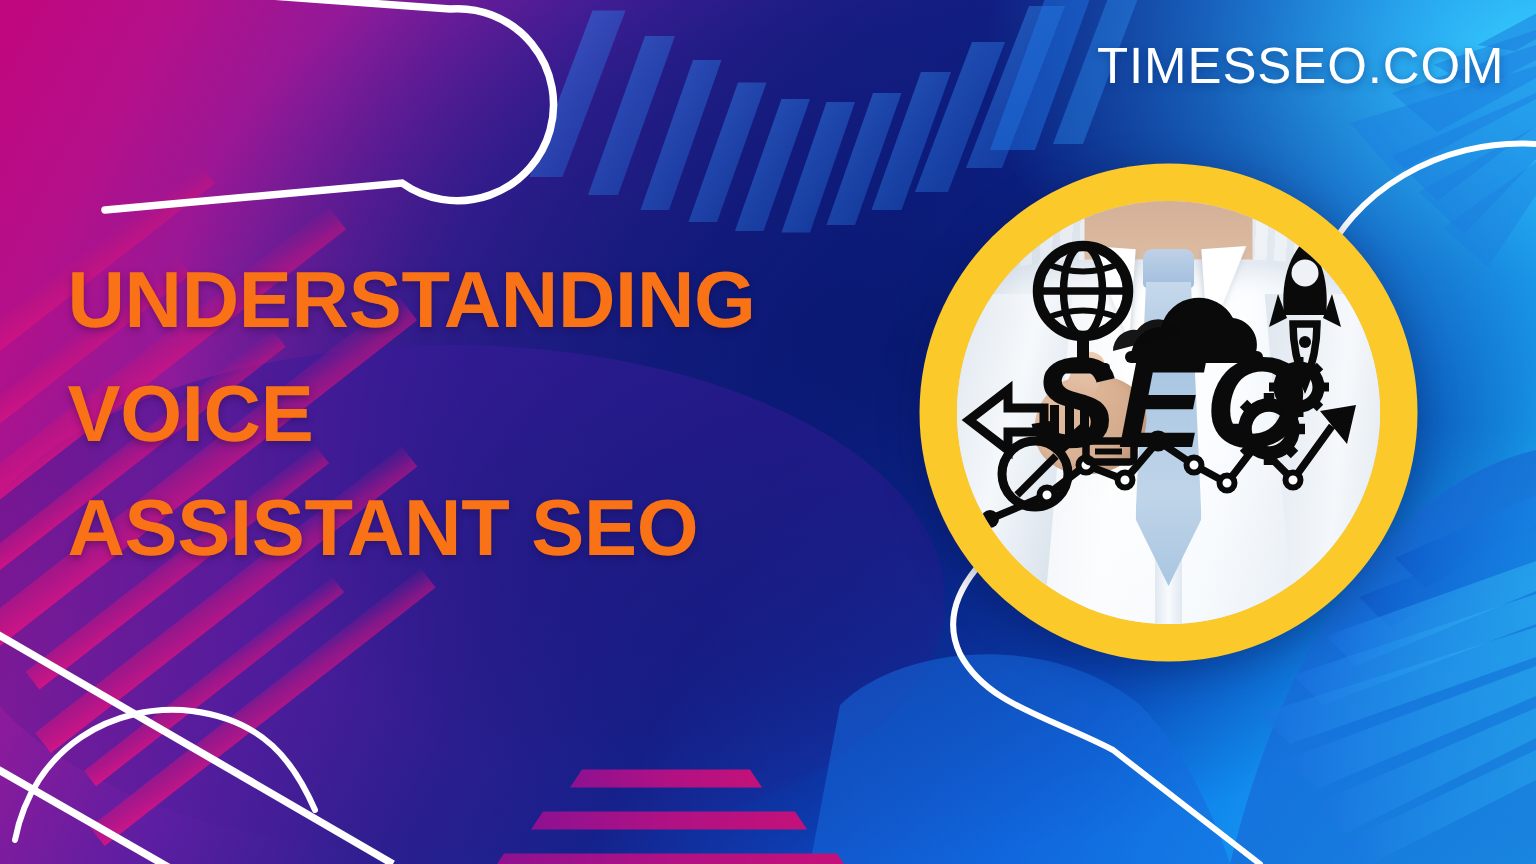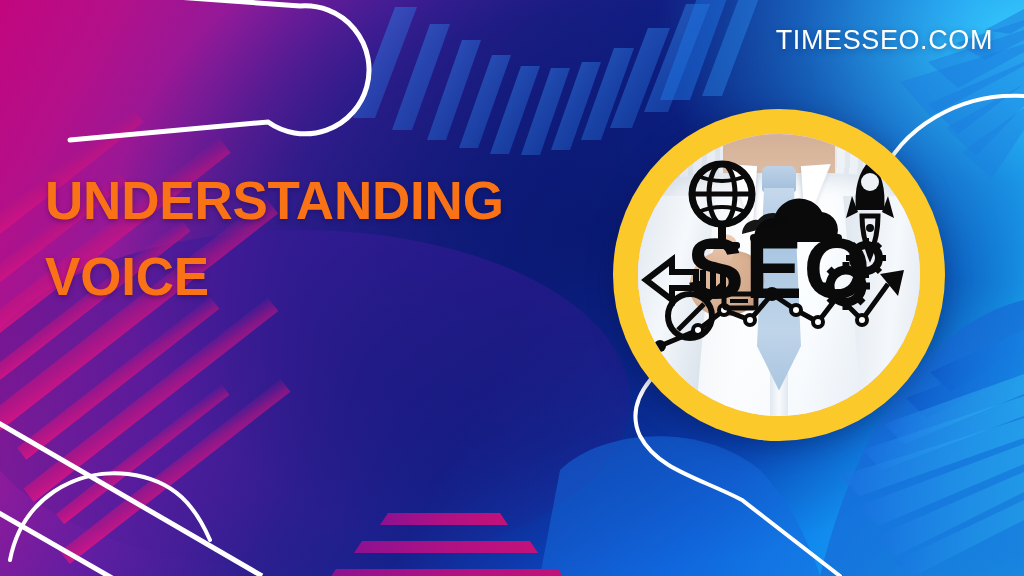--- a/index.html
+++ b/index.html
@@ -57,42 +57,43 @@
     line-height:1.43;
     letter-spacing:-0.2px;
     text-transform:uppercase;
     text-shadow:0 2px 5px rgba(20,10,60,0.35);
   }
   .headline .hl-line{ display:block; white-space:nowrap; }
 
   
   .site-url{
     position:absolute;
-    right:31px; top:25px;
+    right:21px; top:25px;
     color:#ffffff;
-    font-size:27px;
+    font-size:34px;
     font-weight:normal;
     letter-spacing:0.6px;
     text-shadow:0 2px 6px rgba(0,40,110,0.45);
   }
 
   
   .badge{
     position:absolute;
     left:613px; top:109px;
     width:332px; height:332px;
     border-radius:50%;
     background:#FCC92B;
     box-shadow:0 6px 26px rgba(3,16,70,0.35);
   }
   .badge-inner{
     position:absolute; inset:25px;
     border-radius:50%;
     overflow:hidden;
-    background:#f0abfc;
+    background:#eab308;
+    font-style:italic;
   }
   
   .photo{ position:absolute; inset:0; }
   .ph-room{
     position:absolute; inset:0;
     background:
       linear-gradient(100deg,#cfd8e2 0%,#e3e9f0 22%,#f2f5f8 50%,#e6ecf2 76%,#cfd7e1 100%);
   }
   .ph-blinds{
     position:absolute; left:0; top:0; width:100%; height:100%;
@@ -301,20 +302,21 @@
       <polygon points="362,541 530,541 538,553 354,553" fill="url(#trapzGrad)"></polygon>
       <polygon points="336,569 558,569 566,581 328,581" fill="url(#trapzGrad)"></polygon>
     </g>
   </svg>
 
   <div class="site-url">TIMESSEO.COM</div>
 
   <div class="headline">
     <span class="hl-line">UNDERSTANDING</span>
     <span class="hl-line">VOICE</span>
+    <span class="hl-line">ASSISTANT SEO</span>
   </div>
 
   <div class="badge">
     <div class="badge-inner">
 
       <div class="photo">
         <div class="ph-room"></div>
         <div class="ph-blinds"></div>
         <div class="ph-neck"></div>
         <div class="ph-torso"></div>

